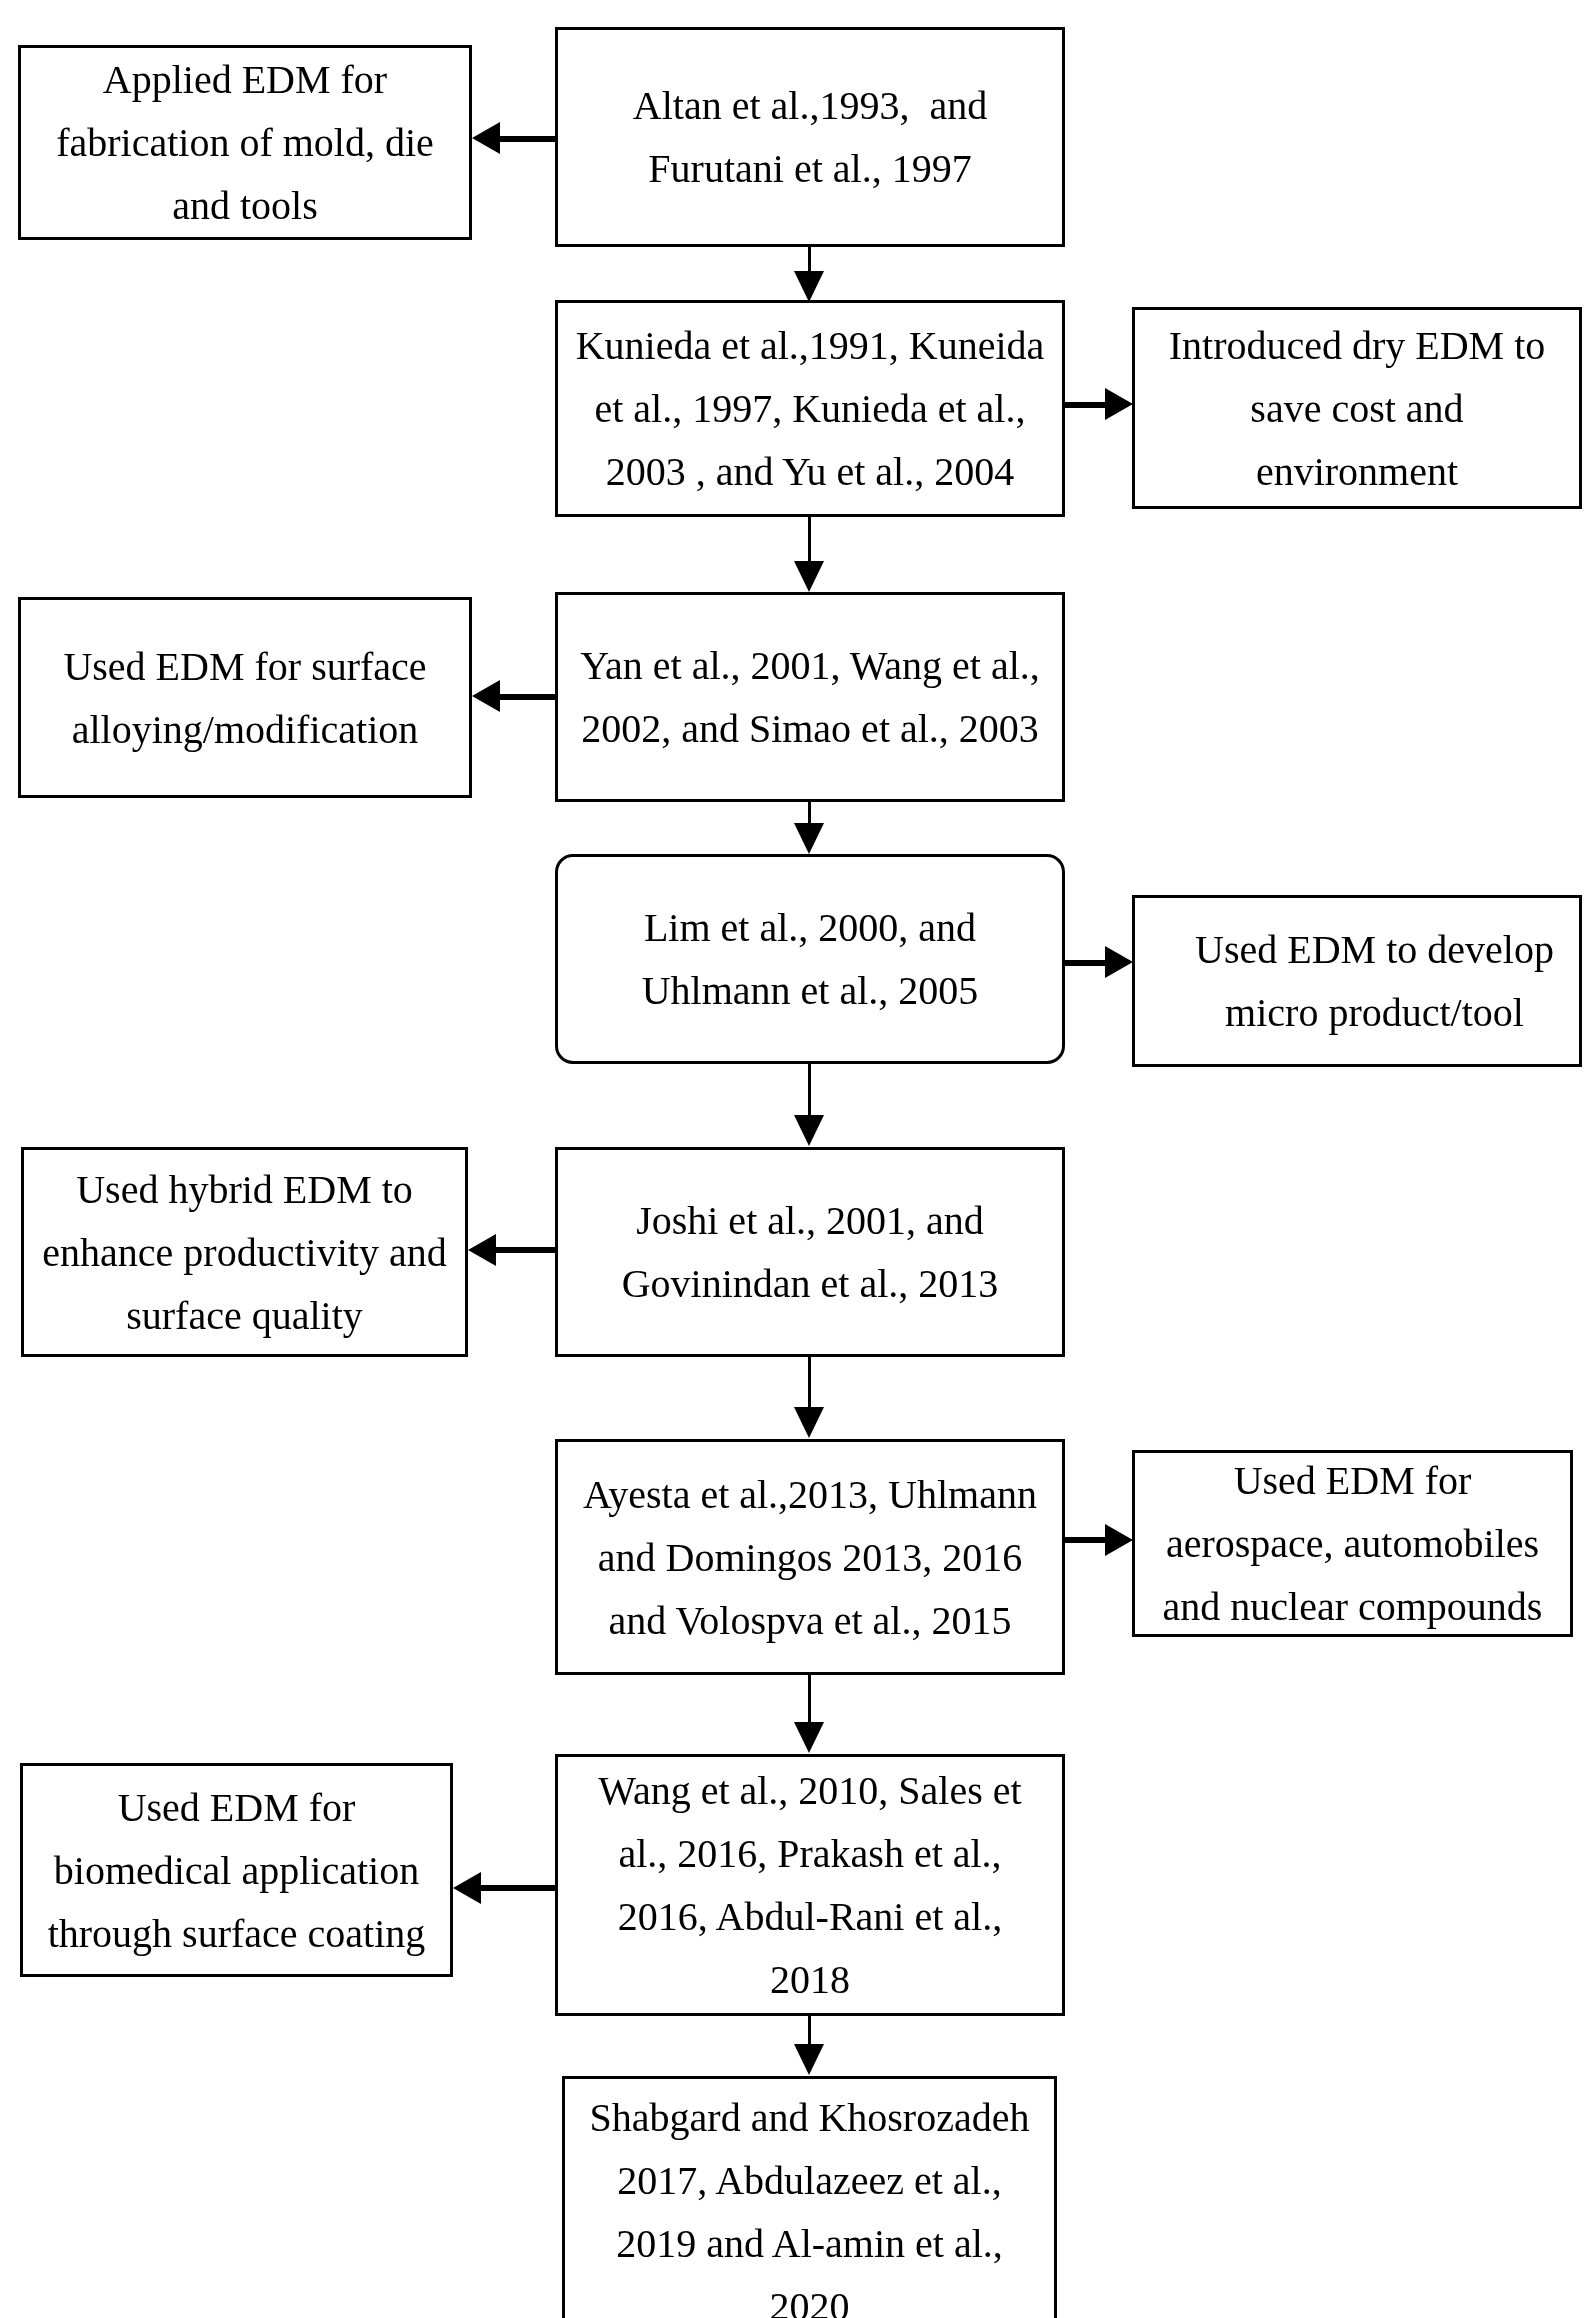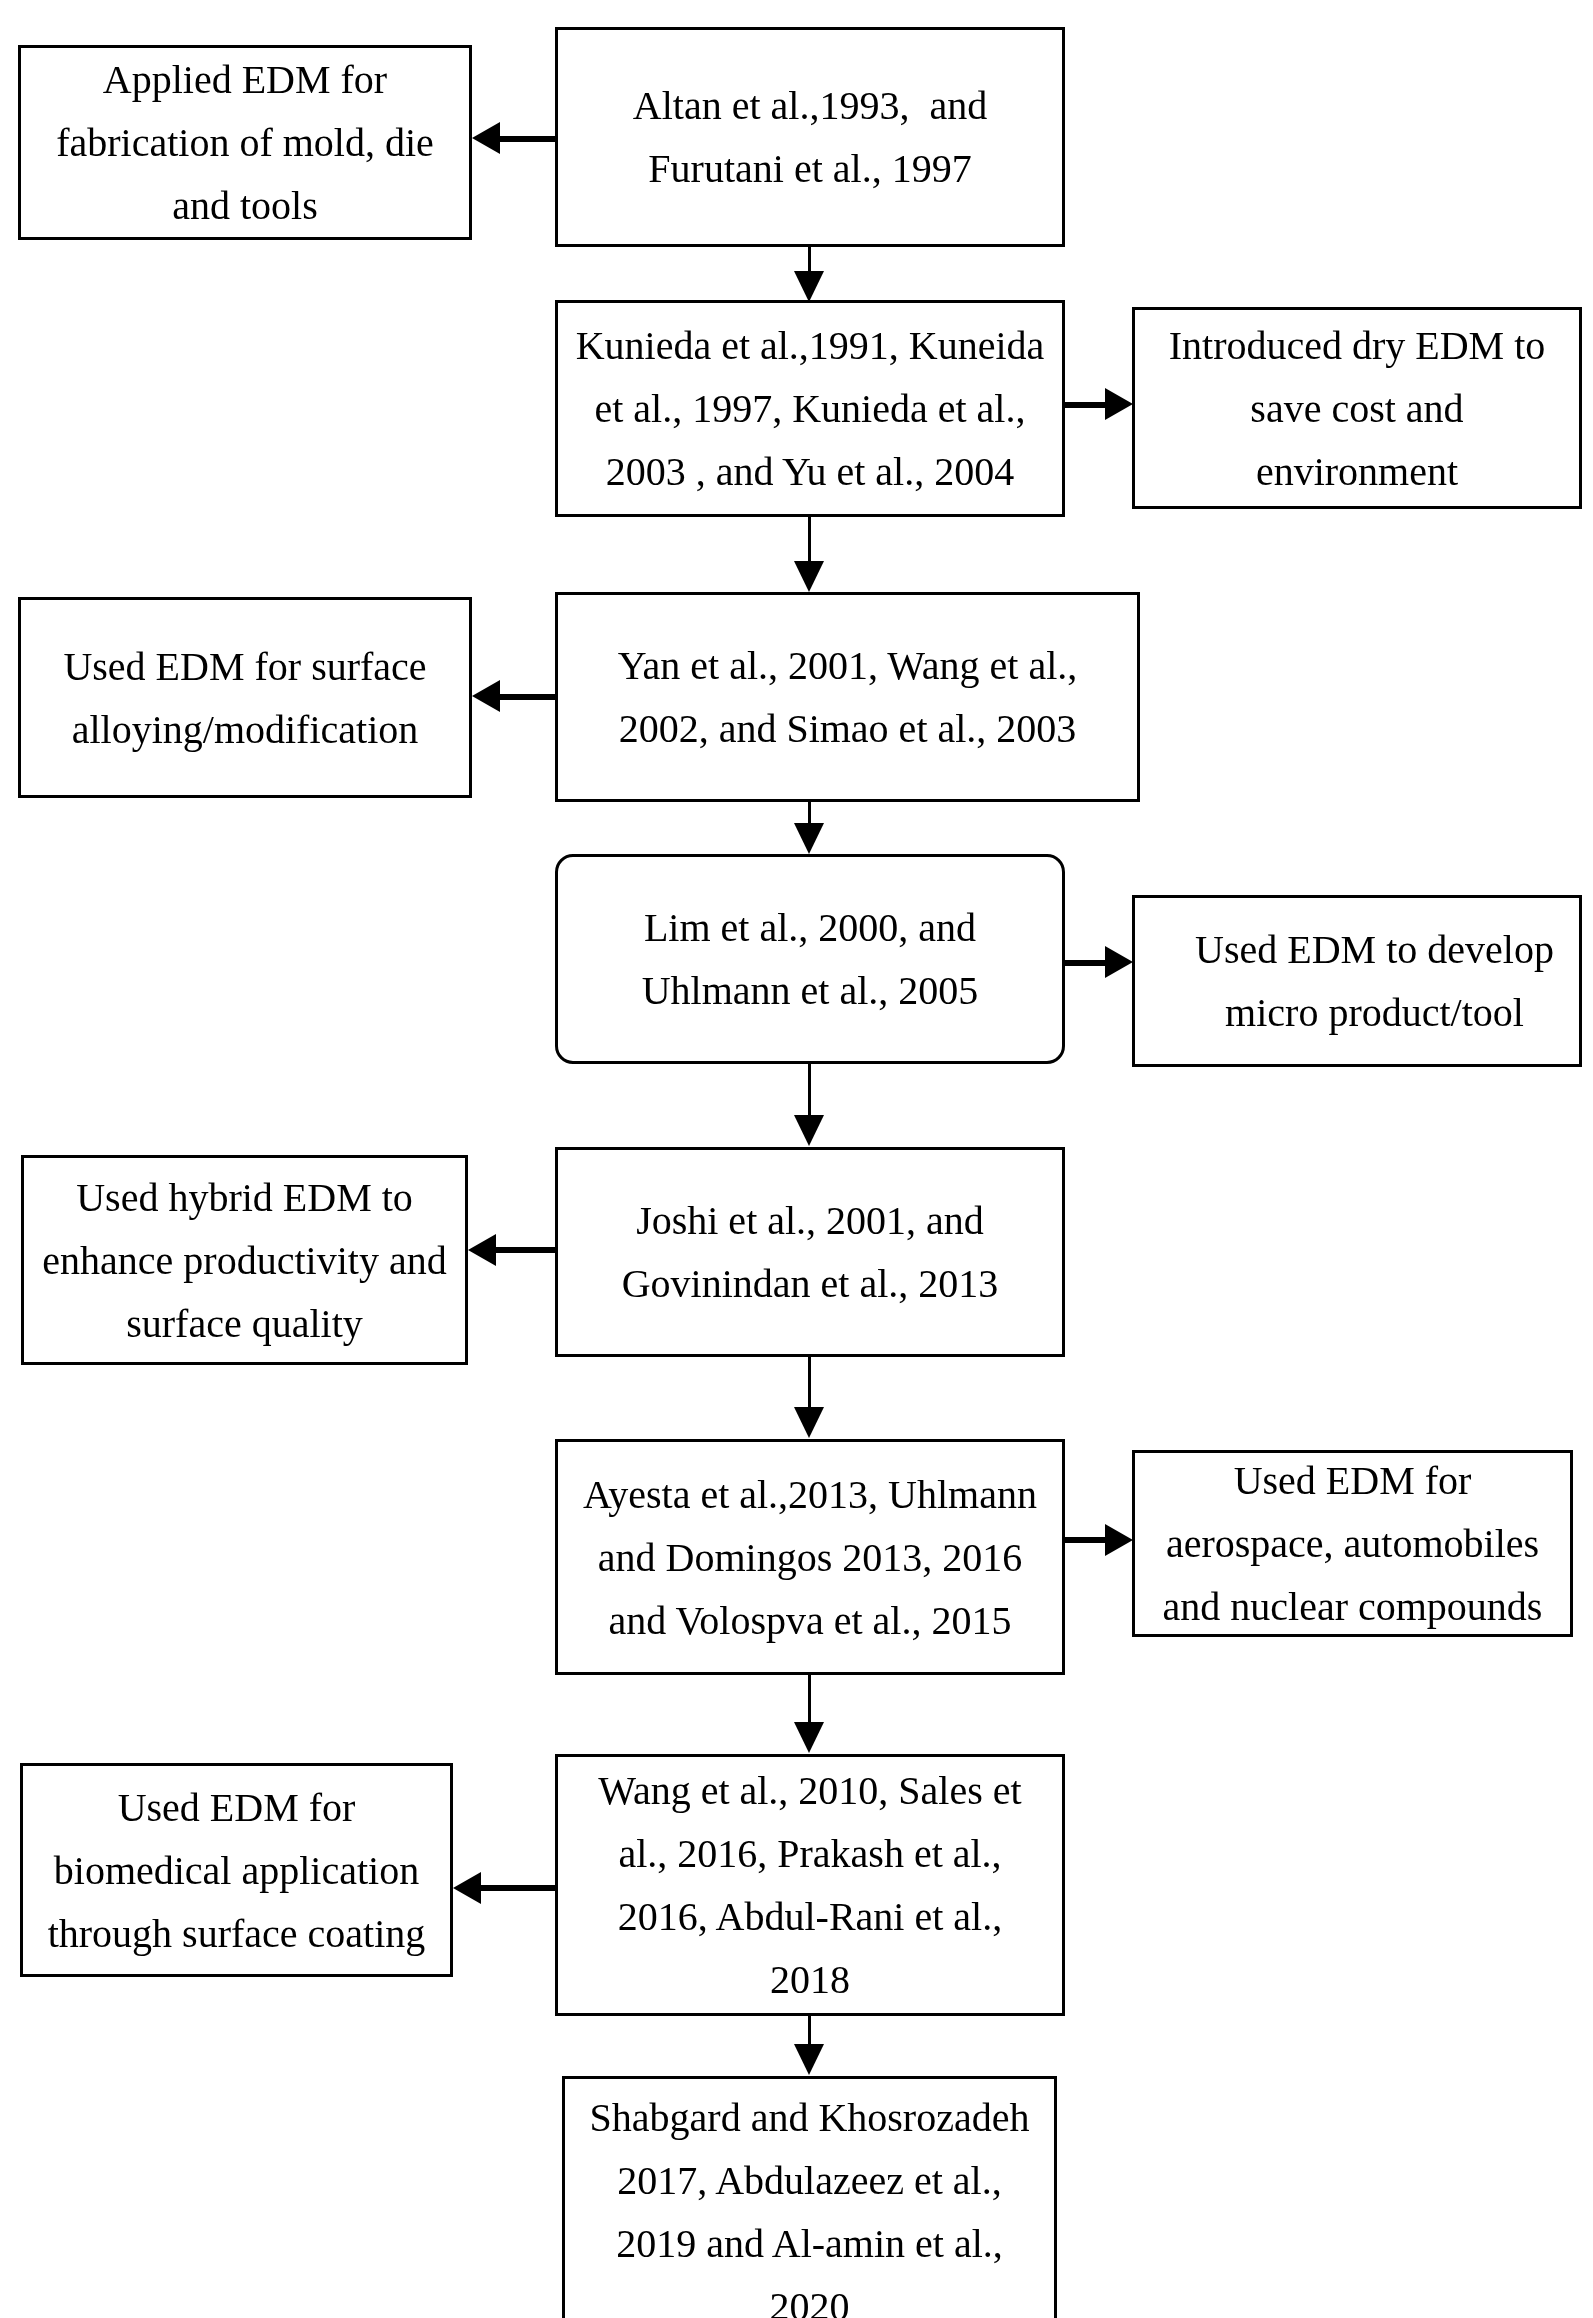--- a/index.html
+++ b/index.html
@@ -22,30 +22,30 @@
     justify-content: center;
     text-align: center;
     white-space: pre;
     font-size: 40px;
     line-height: 63px;
     color: #000000;
   }
   
   #cb1 { left: 555px;  top: 27px;   width: 510px; height: 220px; }
   #cb2 { left: 555px;  top: 300px;  width: 510px; height: 217px; }
-  #cb3 { left: 555px;  top: 592px;  width: 585px; height: 210px; }
+  #cb3 { left: 555px;  top: 592px;  width: 510px; height: 210px; }
   #cb4 { left: 555px;  top: 854px; width: 510px; height: 210px; border-radius: 18px; }
   #cb5 { left: 555px;  top: 1147px; width: 510px; height: 210px; }
   #cb6 { left: 555px;  top: 1439px; width: 510px; height: 236px; }
   #cb7 { left: 555px;  top: 1754px; width: 510px; height: 262px; }
   #cb8 { left: 562px;  top: 2076px; width: 495px; height: 272px; }
   
   #lb1 { left: 18px;   top: 45px;   width: 454px; height: 195px; }
   #lb2 { left: 18px;   top: 597px;  width: 454px; height: 201px; }
-  #lb3 { left: 21px;   top: 1147px; width: 447px; height: 210px; margin-top: 8px; }
+  #lb3 { left: 21px;   top: 1147px; width: 447px; height: 210px; }
   #lb4 { left: 20px;   top: 1763px; width: 433px; height: 214px; }
   
   #rb1 { left: 1132px; top: 307px;  width: 450px; height: 202px; }
   #rb2 { left: 1132px; top: 895px; width: 450px; height: 172px; padding-left: 35px; }
   #rb3 { left: 1132px; top: 1450px; width: 441px; height: 187px; }
 
   
   .vline { position: absolute; width: 3px;  background: #000000; left: 808px; }
   .hline { position: absolute; height: 6px; background: #000000; }
   .head-down {

